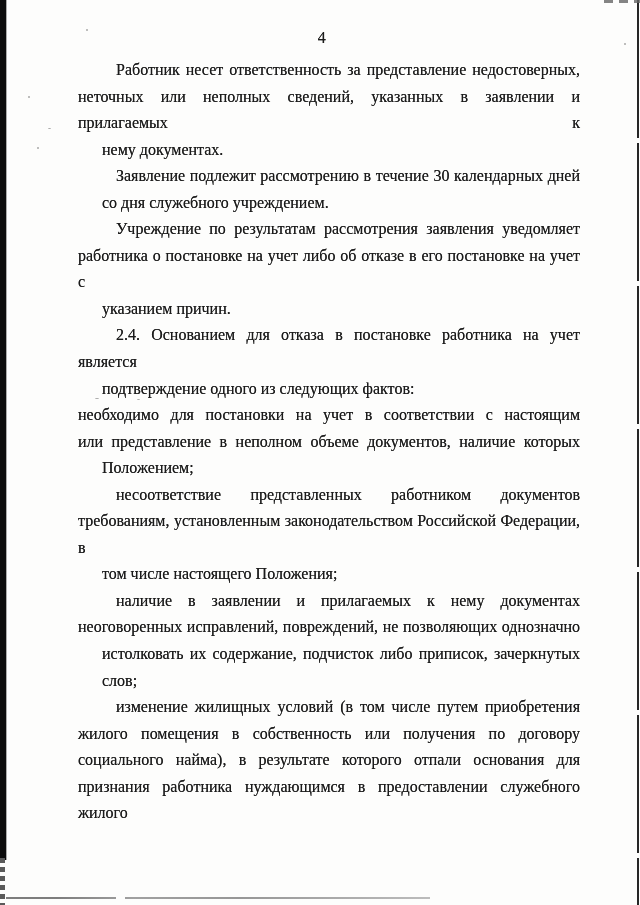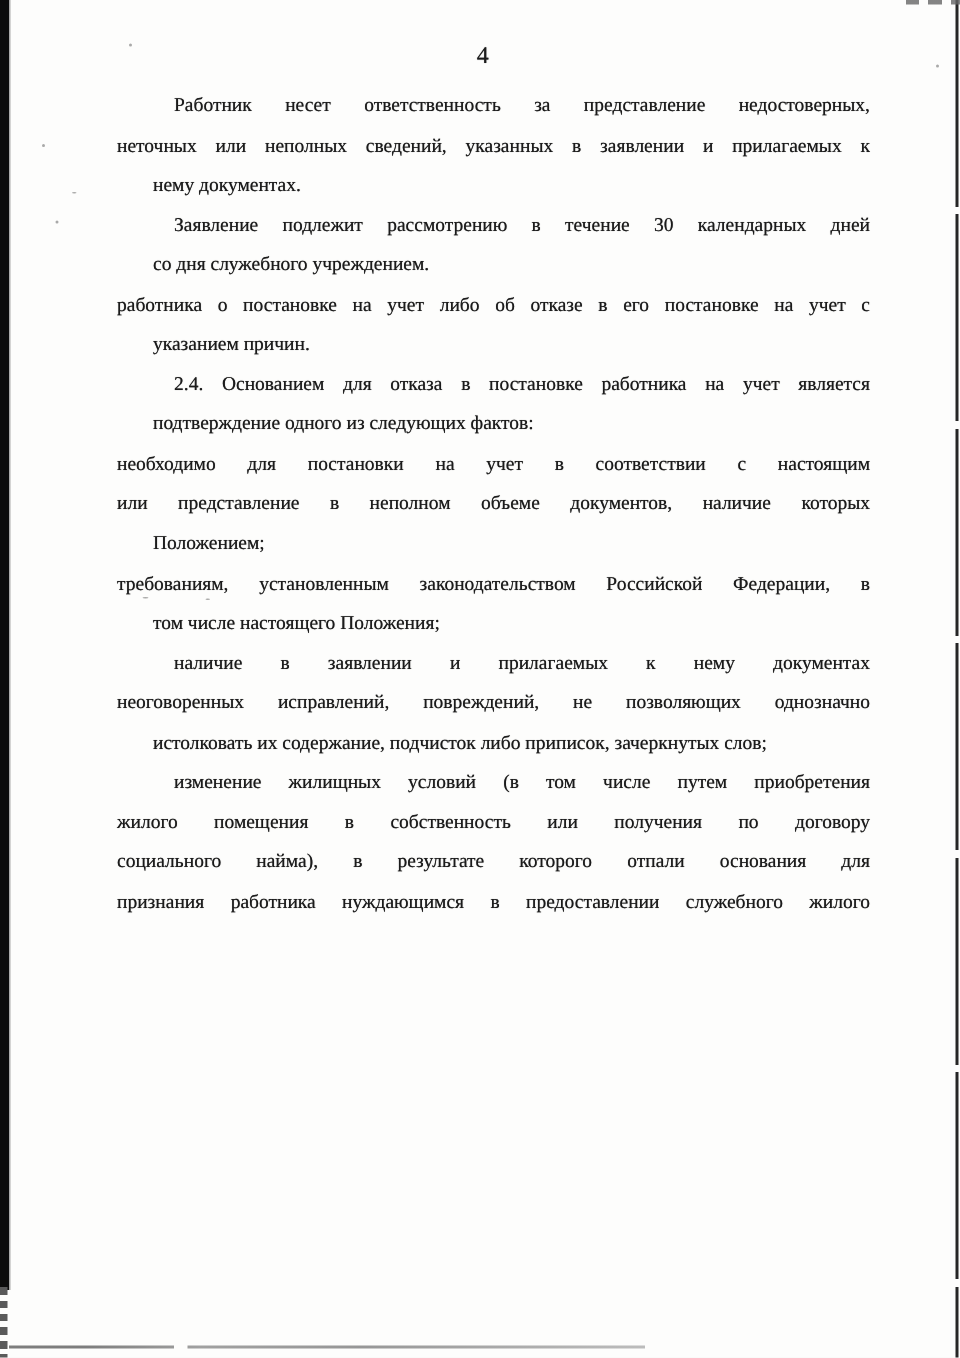--- a/index.html
+++ b/index.html
@@ -70,21 +70,21 @@
     font-size: 16px;
     letter-spacing: .5px;
     text-shadow: 0 0 .5px rgba(10,10,10,.8);
   }
   #document-body {
     position: absolute; top: 57px; left: 78px;
     width: 502px;
   }
   .paragraph { margin: 0; padding: 0; }
   .line {
-    font-size: 13px;
+    font-size: 16px;
     line-height: 26.55px;
     text-align: justify;
     text-align-last: justify;
     text-shadow: 0 0 .45px rgba(10,10,10,.75);
     white-space: normal;
   }
   .line.end  { text-align-last: left; margin-left: 24px; }
   .line.first { text-indent: 38px; }
 </style>
 </head>
@@ -114,33 +114,35 @@
       <div class="paragraph">
         <div class="line first">Работник несет ответственность за представление недостоверных,</div>
         <div class="line">неточных или неполных сведений, указанных в заявлении и прилагаемых к</div>
         <div class="line end">нему документах.</div>
       </div>
       <div class="paragraph">
         <div class="line first">Заявление подлежит рассмотрению в течение 30 календарных дней</div>
         <div class="line end">со дня служебного учреждением.</div>
       </div>
       <div class="paragraph">
+        <div class="line first">Учреждение по результатам рассмотрения заявления уведомляет</div>
         <div class="line">работника о постановке на учет либо об отказе в его постановке на учет с</div>
         <div class="line end">указанием причин.</div>
       </div>
       <div class="paragraph">
         <div class="line first">2.4. Основанием для отказа в постановке работника на учет является</div>
         <div class="line end">подтверждение одного из следующих фактов:</div>
       </div>
       <div class="paragraph">
         <div class="line">необходимо для постановки на учет в соответствии с настоящим</div>
         <div class="line">или представление в неполном объеме документов, наличие которых</div>
         <div class="line end">Положением;</div>
       </div>
       <div class="paragraph">
+        <div class="line first">несоответствие представленных работником документов</div>
         <div class="line">требованиям, установленным законодательством Российской Федерации, в</div>
         <div class="line end">том числе настоящего Положения;</div>
       </div>
       <div class="paragraph">
         <div class="line first">наличие в заявлении и прилагаемых к нему документах</div>
         <div class="line">неоговоренных исправлений, повреждений, не позволяющих однозначно</div>
         <div class="line end">истолковать их содержание, подчисток либо приписок, зачеркнутых слов;</div>
       </div>
       <div class="paragraph">
         <div class="line first">изменение жилищных условий (в том числе путем приобретения</div>

